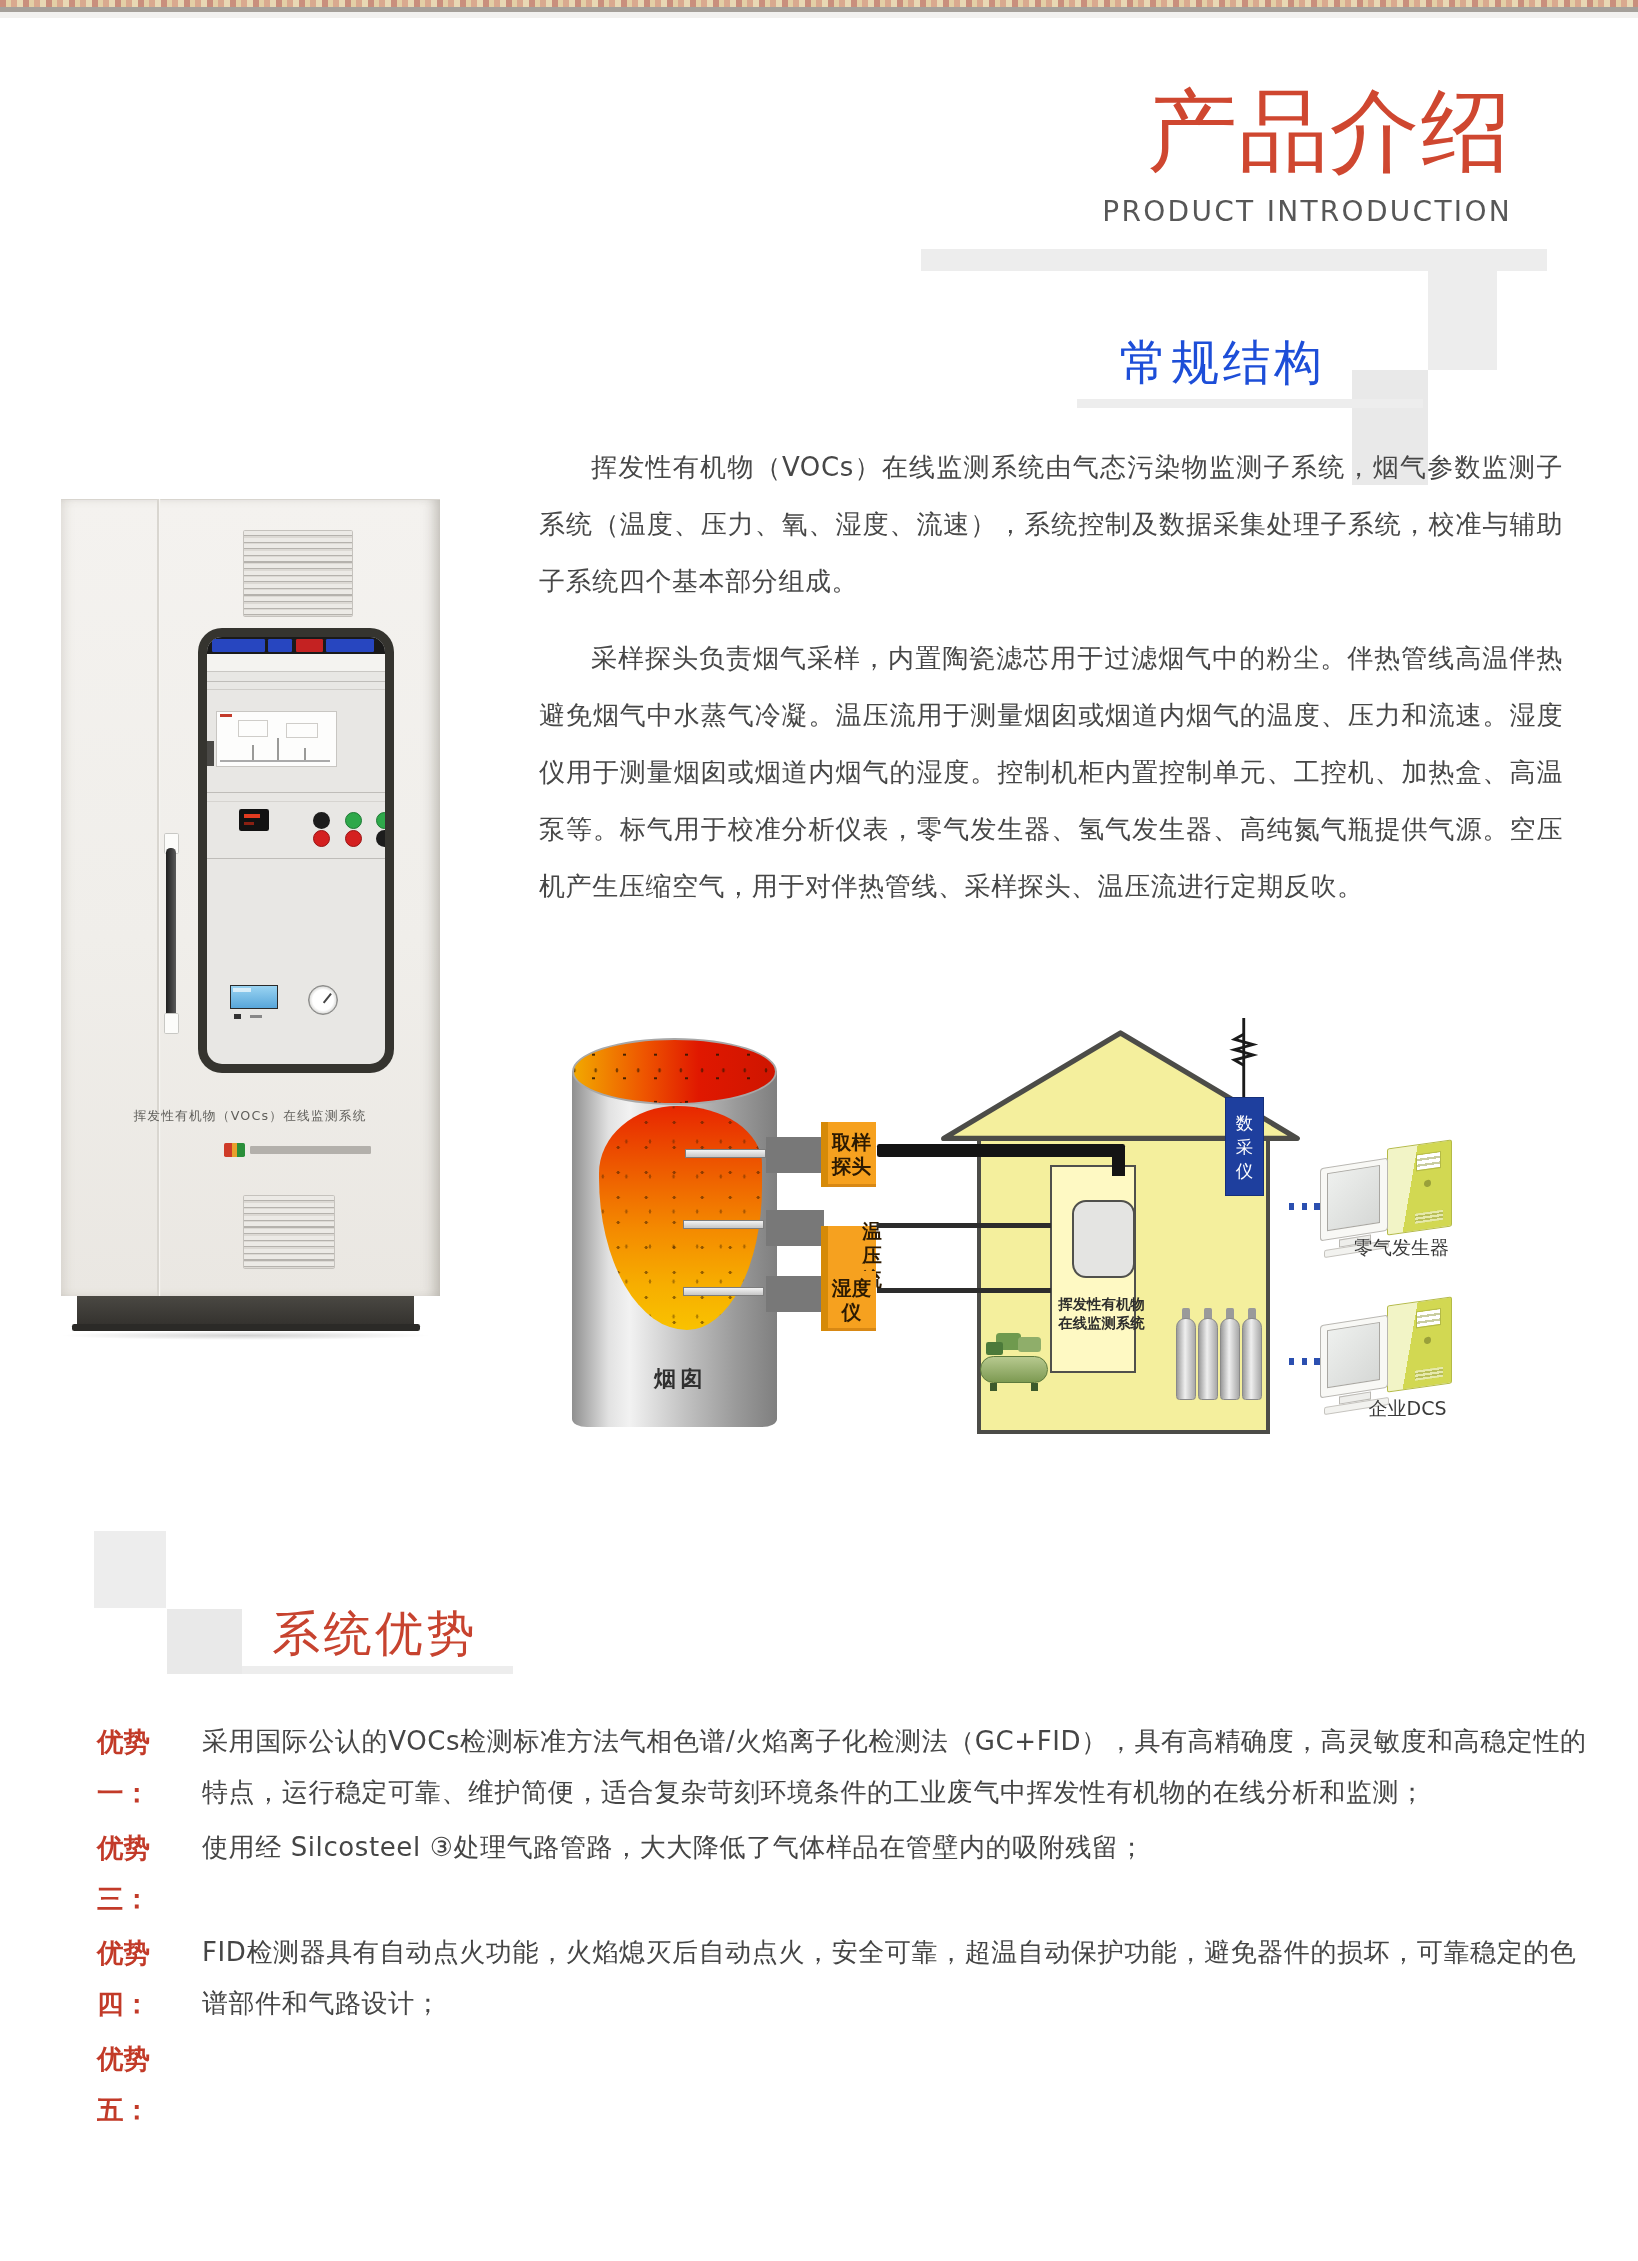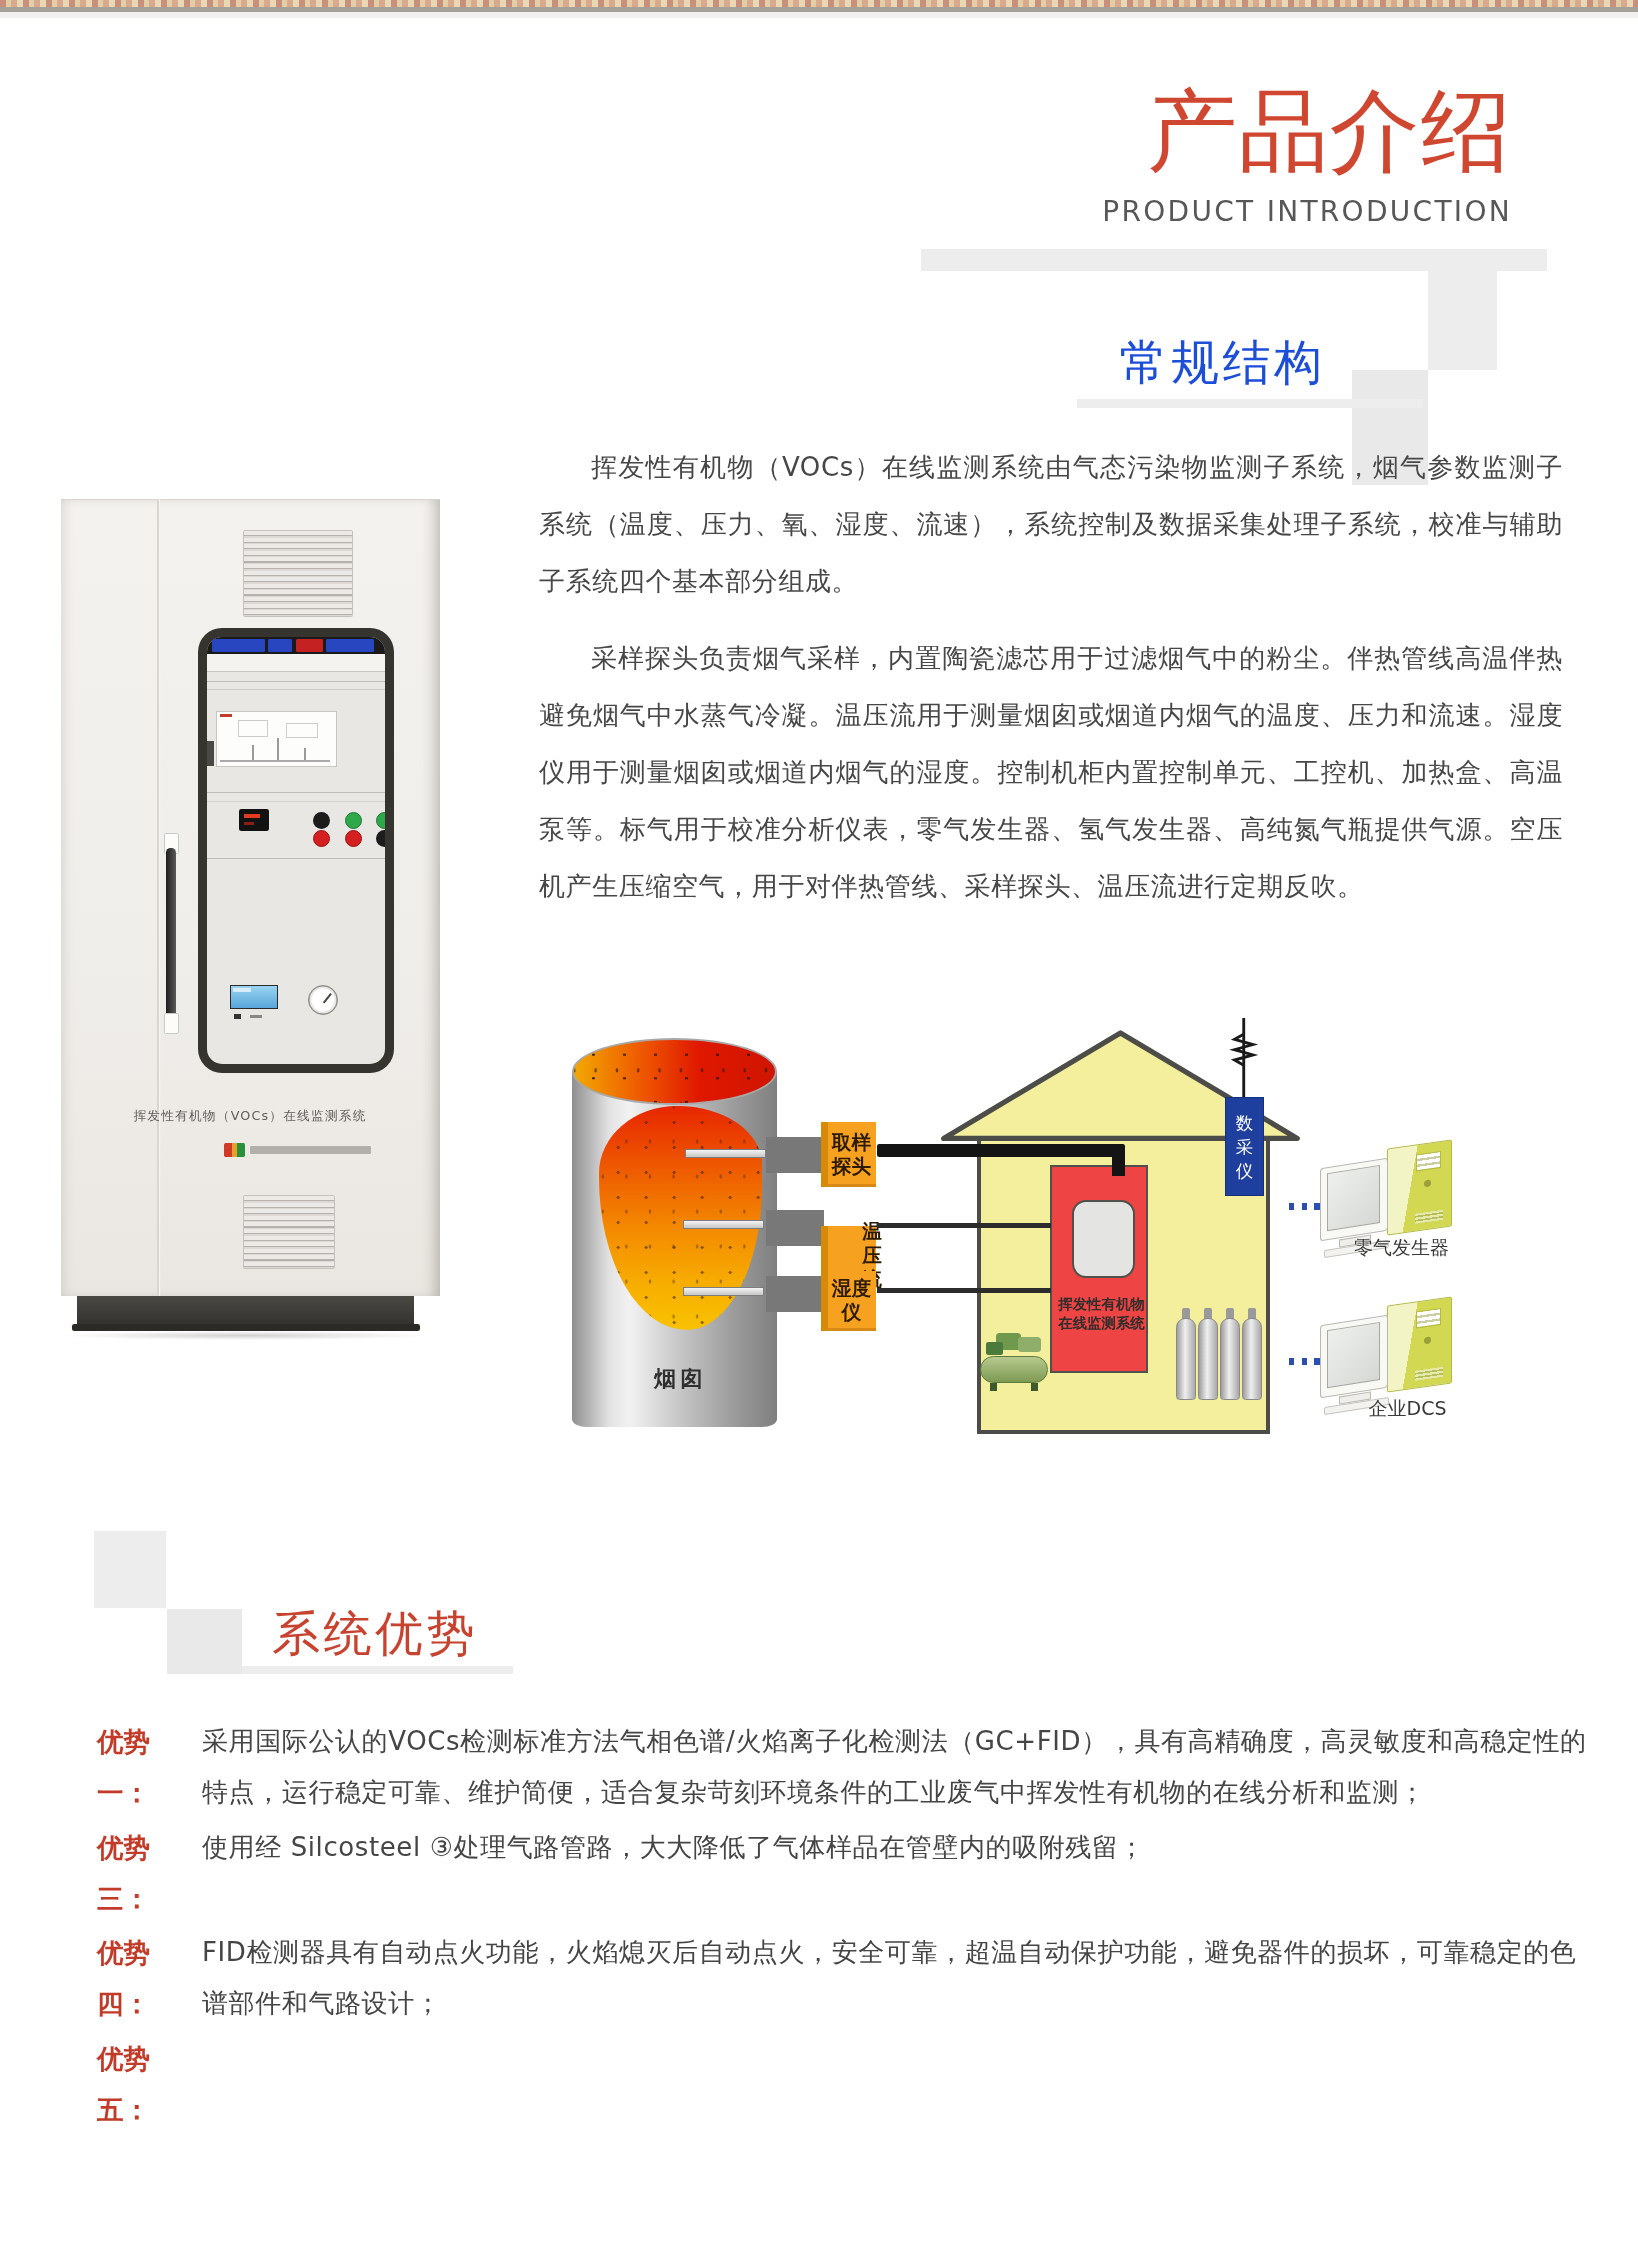--- a/index.html
+++ b/index.html
@@ -141,21 +141,21 @@
   .pipe-h { position:absolute; left:877px; top:1144px; width:248px; height:12.7px; background:#141414; border-radius:2.3px; z-index:5; }
   .pipe-v { position:absolute; left:1112px; top:1148px; width:12.7px; height:28px; background:#141414; z-index:5; }
   .tline { position:absolute; height:5.2px; background:#2c2c2c; z-index:5; }
   .tl2 { left:877px; top:1223px; width:174px; } .tl3 { left:877px; top:1288px; width:174px; }
   .house-body { position:absolute; left:977px; top:1123px; width:293px; height:311px;
     background:#f4ef9d; border:4px solid #4c4c48; z-index:1; }
   .diagram-svg { position:absolute; left:865px; top:980px; width:519px; height:288px; z-index:2; pointer-events:none; }
   .daq-box { position:absolute; left:1225px; top:1097px; width:39px; height:99px; background:#1e3f9e;
     border:1.2px solid #16307a; color:#ffffff; font-size:17.3px; line-height:24px; text-align:center;
     display:flex; align-items:center; justify-content:center; white-space:pre-line; z-index:4; }
-  .incab { position:absolute; left:1050px; top:1165px; width:98px; height:208px; background:#ef4444;
+  .incab { position:absolute; left:1050px; top:1165px; width:86px; height:208px; background:#fef9c3;
     border:2.9px solid #50504c; z-index:3; }
   .incab-window { position:absolute; left:19.6px; top:33px; width:63px; height:78px; background:#e4e4e2;
     border:2.9px solid #50504c; border-radius:14px; }
   .incab-label { position:absolute; left:0px; top:128px; width:99px; text-align:center; font-size:14.4px;
     font-weight:bold; color:#2e2e2c; line-height:18.5px; white-space:pre-line; }
   .compressor { position:absolute; left:980px; top:1333px; width:75px; height:59px; z-index:3; }
   .comp-top1 { position:absolute; left:16px; top:0; width:25px; height:17.3px; background:#6f9a4e; border-radius:3.5px; }
   .comp-top2 { position:absolute; left:38px; top:3.5px; width:23px; height:15px; background:#8fae6a; border-radius:3.5px; }
   .comp-top3 { position:absolute; left:5.8px; top:9.2px; width:17.3px; height:12.7px; background:#4c7a3a; border-radius:2.3px; }
   .comp-tank { position:absolute; left:0; top:23px; width:68px; height:26.5px; border-radius:13.3px;

